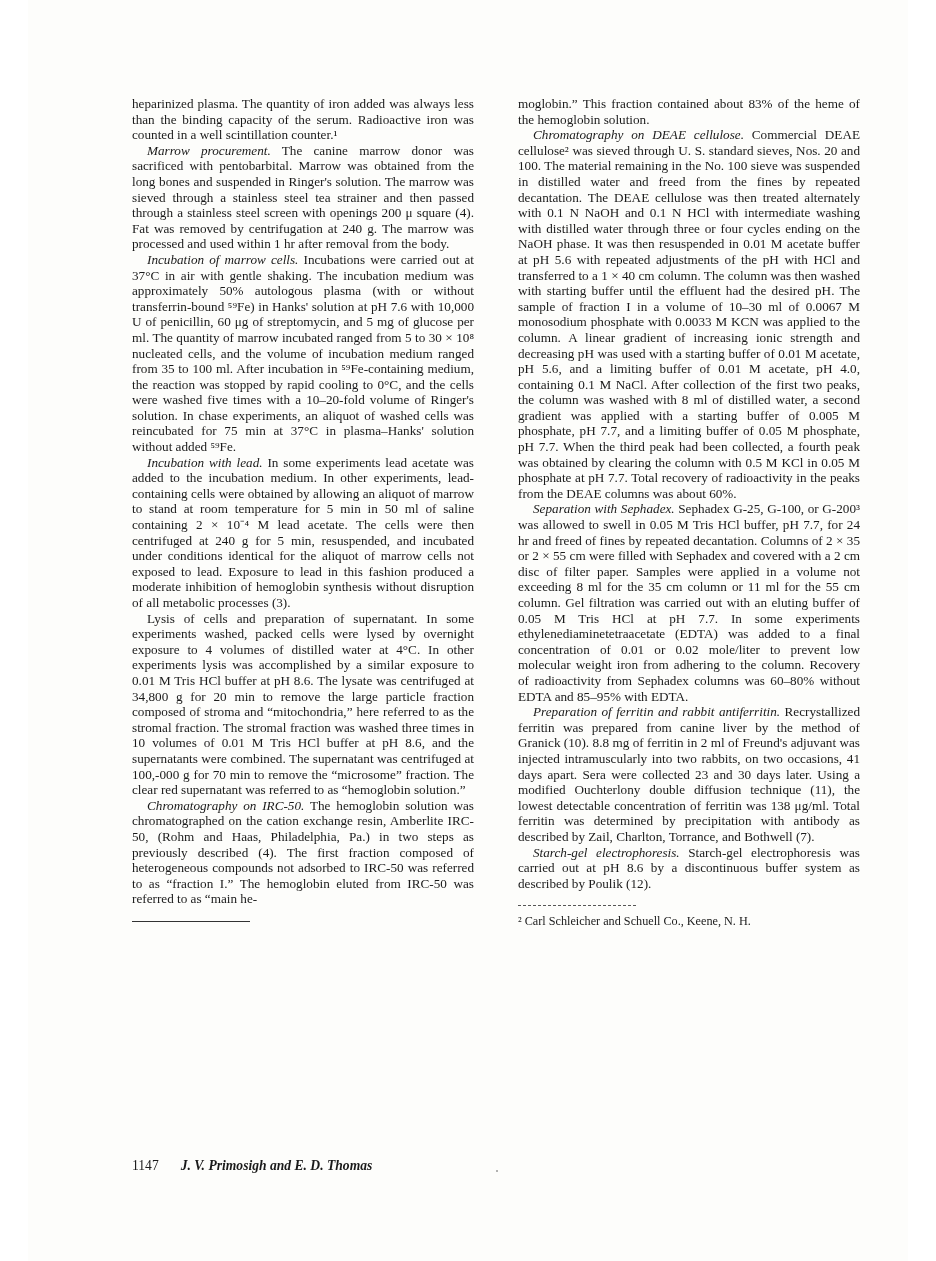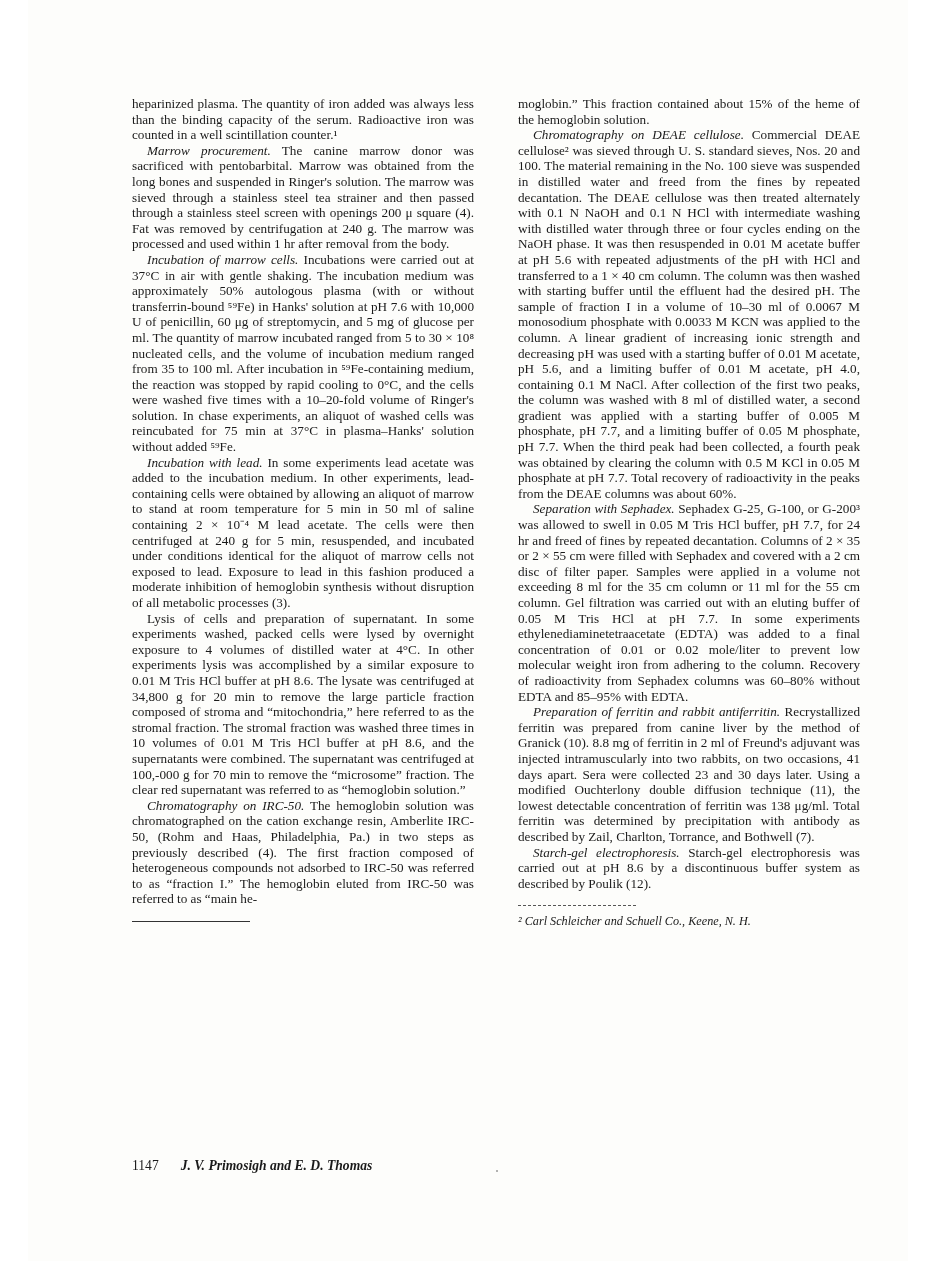--- a/index.html
+++ b/index.html
@@ -57,21 +57,20 @@
     margin-top: 7px;
   }
   .footnotes p {
     font-size: 12.2px;
     line-height: 14.6px;
     text-indent: 12px;
     text-align: justify;
   }
   .footnotes p.fn-right {
     text-indent: 0;
-    font-style: italic;
   }
   .pagefoot {
     position: absolute;
     left: 104px;
     top: 1158px;
     font-size: 13.6px;
     color: #1a1a1a;
   }
   .pagefoot .num {
     font-family: "Liberation Serif", serif;
@@ -103,21 +102,21 @@
       <p><span class="runin">Marrow procurement.</span><span> The canine marrow donor was sacrificed with pentobarbital. Marrow was obtained from the long bones and suspended in Ringer's solution. The marrow was sieved through a stainless steel tea strainer and then passed through a stainless steel screen with openings 200 μ square (4). Fat was removed by centrifugation at 240 g. The marrow was processed and used within 1 hr after removal from the body.</span></p>
       <p><span class="runin">Incubation of marrow cells.</span><span> Incubations were carried out at 37°C in air with gentle shaking. The incubation medium was approximately 50% autologous plasma (with or without transferrin-bound ⁵⁹Fe) in Hanks' solution at pH 7.6 with 10,000 U of penicillin, 60 μg of streptomycin, and 5 mg of glucose per ml. The quantity of marrow incubated ranged from 5 to 30 × 10⁸ nucleated cells, and the volume of incubation medium ranged from 35 to 100 ml. After incubation in ⁵⁹Fe-containing medium, the reaction was stopped by rapid cooling to 0°C, and the cells were washed five times with a 10–20-fold volume of Ringer's solution. In chase experiments, an aliquot of washed cells was reincubated for 75 min at 37°C in plasma–Hanks' solution without added ⁵⁹Fe.</span></p>
       <p><span class="runin">Incubation with lead.</span><span> In some experiments lead acetate was added to the incubation medium. In other experiments, lead-containing cells were obtained by allowing an aliquot of marrow to stand at room temperature for 5 min in 50 ml of saline containing 2 × 10⁻⁴ M lead acetate. The cells were then centrifuged at 240 g for 5 min, resuspended, and incubated under conditions identical for the aliquot of marrow cells not exposed to lead. Exposure to lead in this fashion produced a moderate inhibition of hemoglobin synthesis without disruption of all metabolic processes (3).</span></p>
       <p>Lysis of cells and preparation of supernatant. In some experiments washed, packed cells were lysed by overnight exposure to 4 volumes of distilled water at 4°C. In other experiments lysis was accomplished by a similar exposure to 0.01 M Tris HCl buffer at pH 8.6. The lysate was centrifuged at 34,800 g for 20 min to remove the large particle fraction composed of stroma and “mitochondria,” here referred to as the stromal fraction. The stromal fraction was washed three times in 10 volumes of 0.01 M Tris HCl buffer at pH 8.6, and the supernatants were combined. The supernatant was centrifuged at 100,-000 g for 70 min to remove the “microsome” fraction. The clear red supernatant was referred to as “hemoglobin solution.”</p>
       <p><span class="runin">Chromatography on IRC-50.</span><span> The hemoglobin solution was chromatographed on the cation exchange resin, Amberlite IRC-50, (Rohm and Haas, Philadelphia, Pa.) in two steps as previously described (4). The first fraction composed of heterogeneous compounds not adsorbed to IRC-50 was referred to as “fraction I.” The hemoglobin eluted from IRC-50 was referred to as “main he-</span></p>
 
       <hr class="footnote-rule">
     </div>
 
     <div class="col">
-      <p class="noindent">moglobin.” This fraction contained about 15% of the heme of the hemoglobin solution.</p>
+      <p class="noindent">moglobin.” This fraction contained about 83% of the heme of the hemoglobin solution.</p>
       <p><span class="runin">Chromatography on DEAE cellulose.</span><span> Commercial DEAE cellulose² was sieved through U. S. standard sieves, Nos. 20 and 100. The material remaining in the No. 100 sieve was suspended in distilled water and freed from the fines by repeated decantation. The DEAE cellulose was then treated alternately with 0.1 N NaOH and 0.1 N HCl with intermediate washing with distilled water through three or four cycles ending on the NaOH phase. It was then resuspended in 0.01 M acetate buffer at pH 5.6 with repeated adjustments of the pH with HCl and transferred to a 1 × 40 cm column. The column was then washed with starting buffer until the effluent had the desired pH. The sample of fraction I in a volume of 10–30 ml of 0.0067 M monosodium phosphate with 0.0033 M KCN was applied to the column. A linear gradient of increasing ionic strength and decreasing pH was used with a starting buffer of 0.01 M acetate, pH 5.6, and a limiting buffer of 0.01 M acetate, pH 4.0, containing 0.1 M NaCl. After collection of the first two peaks, the column was washed with 8 ml of distilled water, a second gradient was applied with a starting buffer of 0.005 M phosphate, pH 7.7, and a limiting buffer of 0.05 M phosphate, pH 7.7. When the third peak had been collected, a fourth peak was obtained by clearing the column with 0.5 M KCl in 0.05 M phosphate at pH 7.7. Total recovery of radioactivity in the peaks from the DEAE columns was about 60%.</span></p>
       <p><span class="runin">Separation with Sephadex.</span><span> Sephadex G-25, G-100, or G-200³ was allowed to swell in 0.05 M Tris HCl buffer, pH 7.7, for 24 hr and freed of fines by repeated decantation. Columns of 2 × 35 or 2 × 55 cm were filled with Sephadex and covered with a 2 cm disc of filter paper. Samples were applied in a volume not exceeding 8 ml for the 35 cm column or 11 ml for the 55 cm column. Gel filtration was carried out with an eluting buffer of 0.05 M Tris HCl at pH 7.7. In some experiments ethylenediaminetetraacetate (EDTA) was added to a final concentration of 0.01 or 0.02 mole/liter to prevent low molecular weight iron from adhering to the column. Recovery of radioactivity from Sephadex columns was 60–80% without EDTA and 85–95% with EDTA.</span></p>
       <p><span class="runin">Preparation of ferritin and rabbit antiferritin.</span><span> Recrystallized ferritin was prepared from canine liver by the method of Granick (10). 8.8 mg of ferritin in 2 ml of Freund's adjuvant was injected intramuscularly into two rabbits, on two occasions, 41 days apart. Sera were collected 23 and 30 days later. Using a modified Ouchterlony double diffusion technique (11), the lowest detectable concentration of ferritin was 138 μg/ml. Total ferritin was determined by precipitation with antibody as described by Zail, Charlton, Torrance, and Bothwell (7).</span></p>
       <p><span class="runin">Starch-gel electrophoresis.</span><span> Starch-gel electrophoresis was carried out at pH 8.6 by a discontinuous buffer system as described by Poulik (12).</span></p>
 
       <hr class="footnote-rule dashed">
       <div class="footnotes">
         <p class="fn-right">² Carl Schleicher and Schuell Co., Keene, N. H.</p>
       </div>
     </div>

